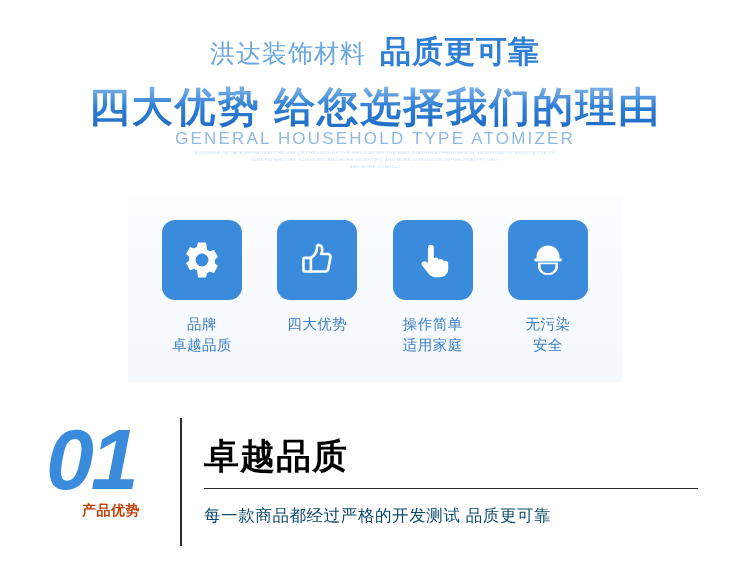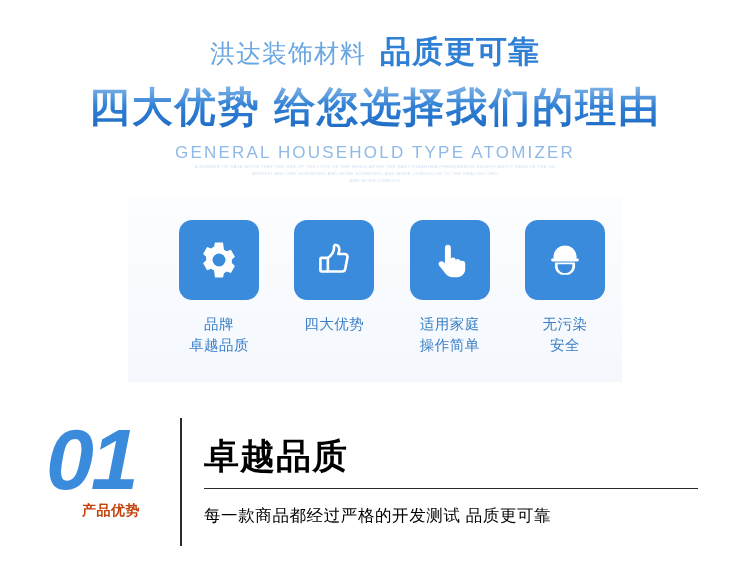--- a/index.html
+++ b/index.html
@@ -57,21 +57,20 @@
     letter-spacing: 2px;
     line-height: 1.05;
     background: linear-gradient(180deg, #7fb4e8 0%, #2f7fd4 48%, #1f6cc4 100%);
     -webkit-background-clip: text;
     background-clip: text;
     color: transparent;
     -webkit-text-fill-color: transparent;
   }
 
   .en-title {
-    margin-top: 14px;
     font-size: 17px;
     letter-spacing: 2.2px;
     color: #8fb9e8;
     font-weight: 400;
     text-align: center;
   }
 
   .micro-lines {
     margin-top: 1px;
     color: #cfe0f5;
@@ -85,21 +84,21 @@
     position: absolute;
     left: 128px;
     top: 196px;
     width: 494px;
     height: 186px;
     background: linear-gradient(180deg, #fcfdff 0%, #f4f8fd 100%);
   }
 
   .cards-row {
     position: absolute;
-    left: 145px;
+    left: 128px;
     top: 196px;
     width: 494px;
     display: flex;
     justify-content: space-between;
     padding: 0 26px;
     box-sizing: border-box;
   }
 
   .card {
     width: 96px;
@@ -200,21 +199,21 @@
 
   .hrule {
     height: 1.5px;
     background: #2b2b2b;
     margin: 12px 0 0 0;
   }
 
   .sec-desc {
     margin-top: 16px;
     font-size: 16.5px;
-    color: #000000;
+    color: #0c4a6e;
     letter-spacing: 0.6px;
   }
 </style>
 </head>
 <body>
 
 <div class="page">
 
   <div class="header">
 
@@ -271,22 +270,22 @@
 
     <div class="card">
       <div class="card-tile">
         <span>
           <svg width="42" height="42" viewBox="0 0 48 48" aria-hidden="true">
             <path fill="#ffffff" d="M21.6 6.5c1.9 0 3.4 1.5 3.4 3.4v12.3c.6-.6 1.4-1 2.4-1 1.5 0 2.8 1 3.2 2.4.6-.5 1.3-.8 2.2-.8 1.6 0 3 1.1 3.3 2.6.5-.3 1.2-.5 1.9-.5 1.9 0 3.4 1.5 3.4 3.4v6.1c0 5.1-4.1 9.2-9.2 9.2h-5.6c-2.9 0-5.6-1.3-7.4-3.6l-7.5-9.5a3.2 3.2 0 0 1 .6-4.5c1.3-1 3.1-.9 4.3.2l1.6 1.5V9.9c0-1.9 1.5-3.4 3.4-3.4z"></path>
           </svg>
         </span>
       </div>
       <div class="card-caption">
+        <div>操作简单</div>
         <div>适用家庭</div>
-        <div>操作简单</div>
       </div>
     </div>
 
     <div class="card">
       <div class="card-tile">
         <span>
           <svg width="42" height="42" viewBox="0 0 48 48" aria-hidden="true">
             <path fill="#ffffff" d="M24 7.5c-7.3 0-13.2 5.9-13.2 13.2v1.1c0 .9.7 1.6 1.6 1.6h23.2c.9 0 1.6-.7 1.6-1.6v-1.1C37.2 13.4 31.3 7.5 24 7.5z"></path>
             <path fill="#ffffff" d="M9.6 22.2c-.9 0-1.6.8-1.5 1.7.1 1 1 1.7 2 1.7h27.8c1 0 1.9-.7 2-1.7.1-.9-.6-1.7-1.5-1.7H9.6z"></path>
             <path fill="#ffffff" d="M13.6 26.9c-.6 0-1.1.5-1.1 1.1v3.1c0 5.4 4.4 9.8 9.8 9.8h3.4c5.4 0 9.8-4.4 9.8-9.8V28c0-.6-.5-1.1-1.1-1.1H13.6z"></path>

